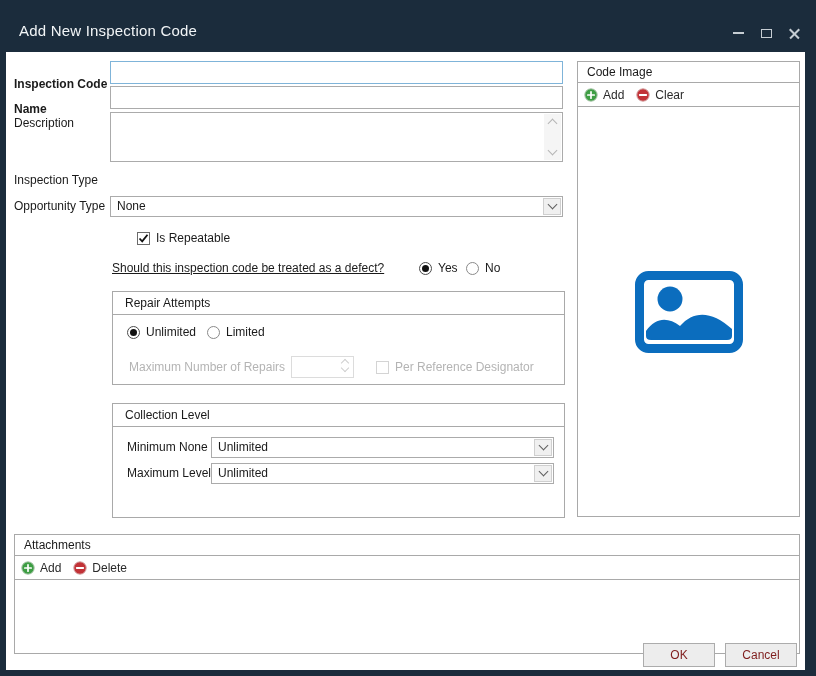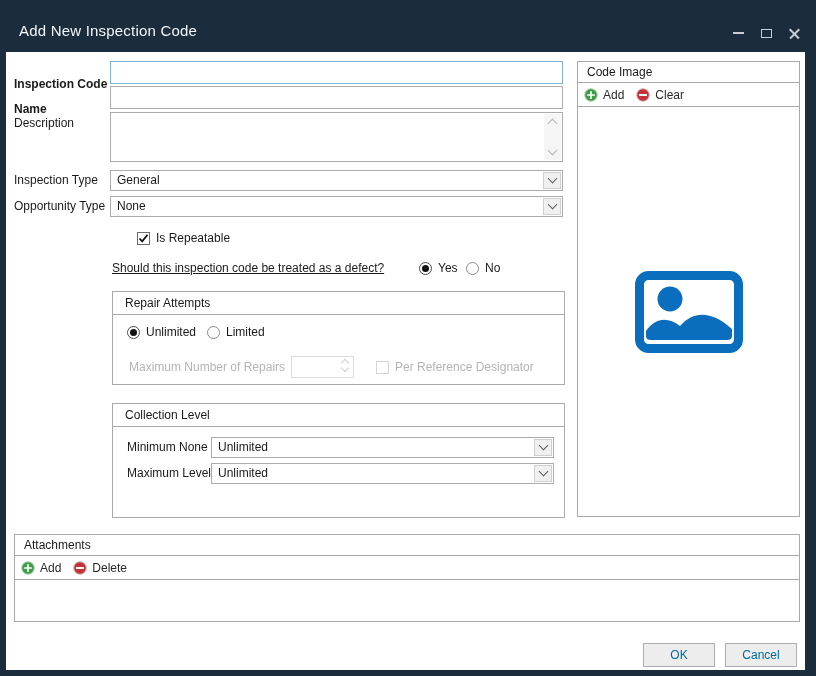--- a/index.html
+++ b/index.html
@@ -55,21 +55,21 @@
   .spinner{position:absolute;width:63px;height:22px;border:1px solid #DCDCDC;background:#fff;}
   .spin-chevs{position:absolute;right:5px;top:3px;display:flex;flex-direction:column;gap:3px;}
   .sc{width:6px;height:6px;border-right:1.4px solid #CFCFCF;border-bottom:1.4px solid #CFCFCF;}
   .sc.up{transform:rotate(-135deg);margin-bottom:-2px;}
   .sc.dn{transform:rotate(45deg);margin-top:-2px;}
   .scroll-chev{width:7px;height:7px;border-right:1.4px solid #B5B5B5;border-bottom:1.4px solid #B5B5B5;}
   .scroll-chev.up{transform:rotate(-135deg);margin-top:3px;}
   .scroll-chev.dn{transform:rotate(45deg);margin-bottom:3px;}
   
   .btn{position:absolute;top:591px;width:72px;height:24px;background:#EDEDED;border:1px solid #ACACAC;
-       display:flex;align-items:center;justify-content:center;font-size:12px;color:#0369a1;cursor:default;}
+       display:flex;align-items:center;justify-content:center;font-size:12px;color:#7f1d1d;cursor:default;}
   .code-image-area{position:absolute;left:0;right:0;top:46px;bottom:0;background:#fff;display:flex;align-items:flex-start;justify-content:center;}
   .attach-list{position:absolute;left:0;right:0;top:46px;bottom:0;background:#fff;}
 </style>
 </head>
 <body>
 
 <div class="window">
 
   <div class="titlebar">
     <span class="title">Add New Inspection Code</span>
@@ -96,26 +96,20 @@
 
     <span class="lbl" style="top:60px;">Description</span>
     <div class="textarea">
       <div class="scrollstrip">
         <span class="scroll-chev up"></span>
         <span class="scroll-chev dn"></span>
       </div>
     </div>
 
     <span class="lbl" style="top:118px;line-height:21px;">Inspection Type</span>
-    <div class="combo" style="left:104px;top:118px;width:453px;">
-      <span class="val">General</span>
-      <span class="combo-btn">
-          <span class="chev"></span>
-        </span>
-    </div>
 
     <span class="lbl" style="top:144px;line-height:21px;">Opportunity Type</span>
     <div class="combo" style="left:104px;top:144px;width:453px;">
       <span class="val">None</span>
       <span class="combo-btn">
           <span class="chev"></span>
         </span>
     </div>
 
     <div class="inline-row" style="left:131px;top:179px;">
@@ -199,21 +193,21 @@
       </div>
       <div class="code-image-area">
         <svg width="110" height="84" viewBox="0 0 110 84" style="margin-top:162px;">
           <rect x="5.5" y="5.5" width="99" height="73" rx="9" fill="none" stroke="#0B6DBE" stroke-width="9"></rect>
           <circle cx="36" cy="29" r="12.5" fill="#0B6DBE"></circle>
           <path d="M12 61 C22 47 34 47 46 56 C60 40 78 41 98 59 L98 66 Q98 70 93 70 L17 70 Q12 70 12 66 Z" fill="#0B6DBE"></path>
         </svg>
       </div>
     </div>
 
-    <div class="grp" style="left:8px;top:482px;width:786px;height:88px;">
+    <div class="grp" style="left:8px;top:482px;width:786px;height:120px;">
       <div class="panel-h">Attachments</div>
       <div class="toolbar">
         <span class="tb-btn">
           <svg width="14" height="14" viewBox="0 0 14 14">
             <circle cx="7" cy="7" r="6.2" fill="#3E9E44" stroke="#A9C4A9" stroke-width="1"></circle>
             <path d="M7 3.8V10.2 M3.8 7H10.2" stroke="#fff" stroke-width="1.7" stroke-linecap="round"></path>
           </svg>
           <span>Add</span>
         </span>
         <span class="tb-btn">

